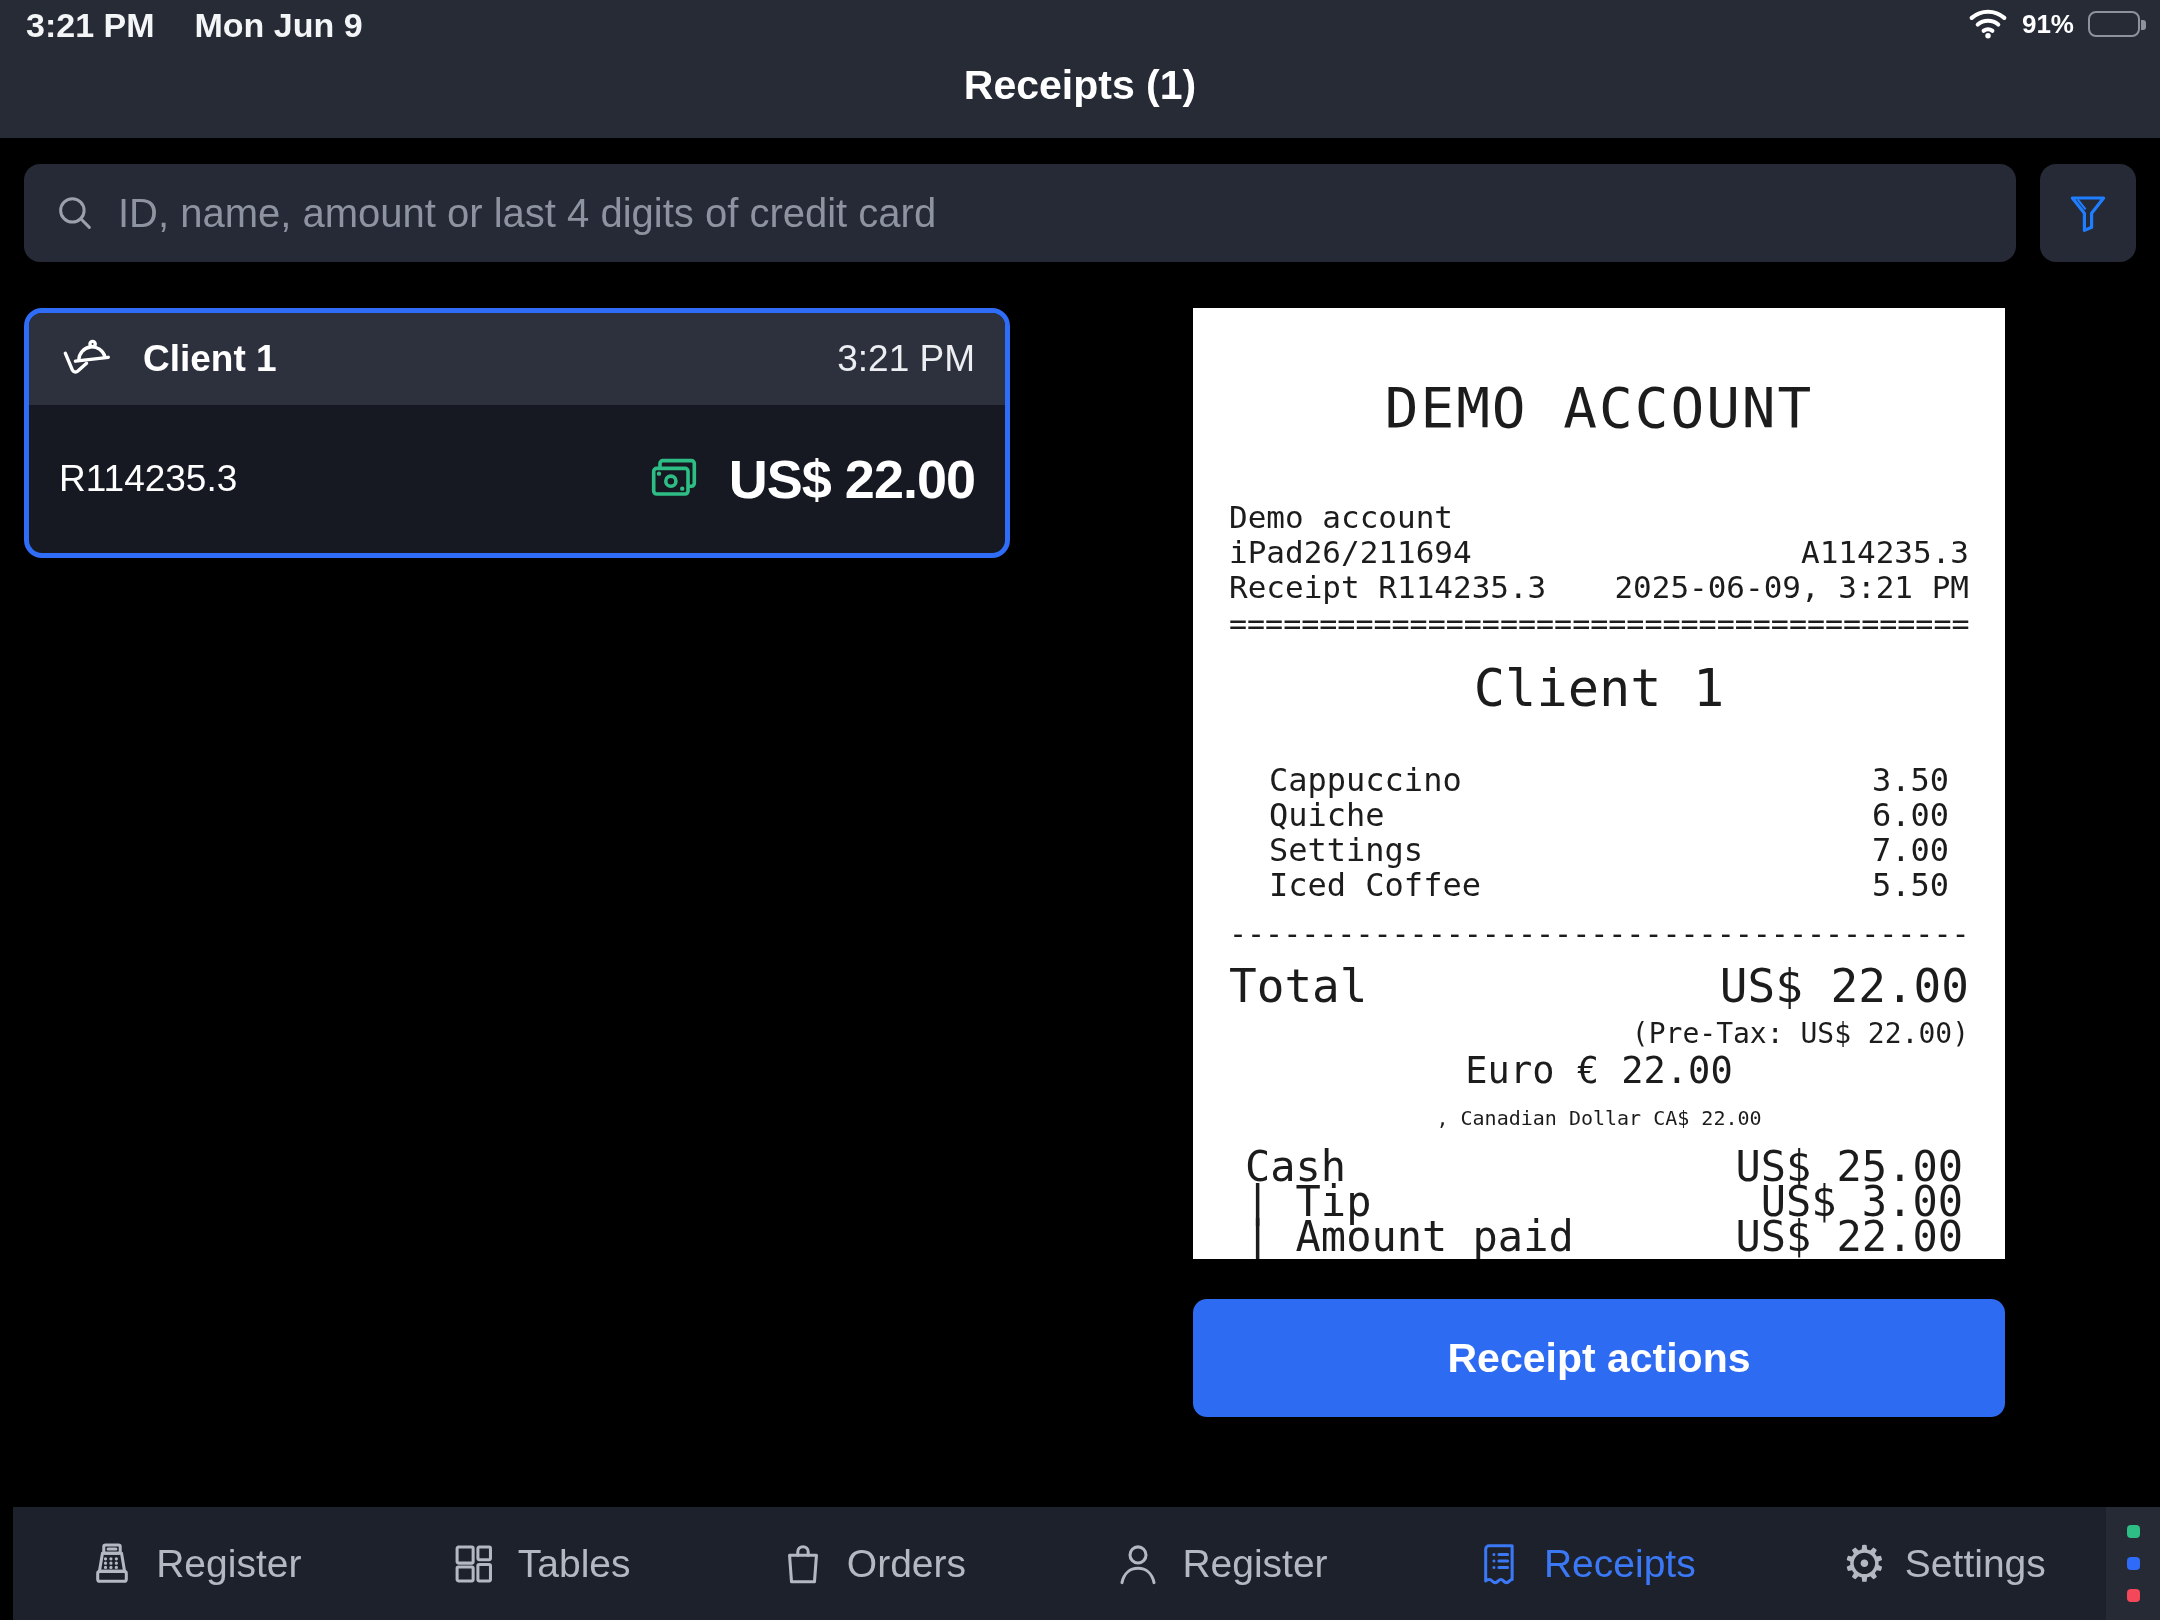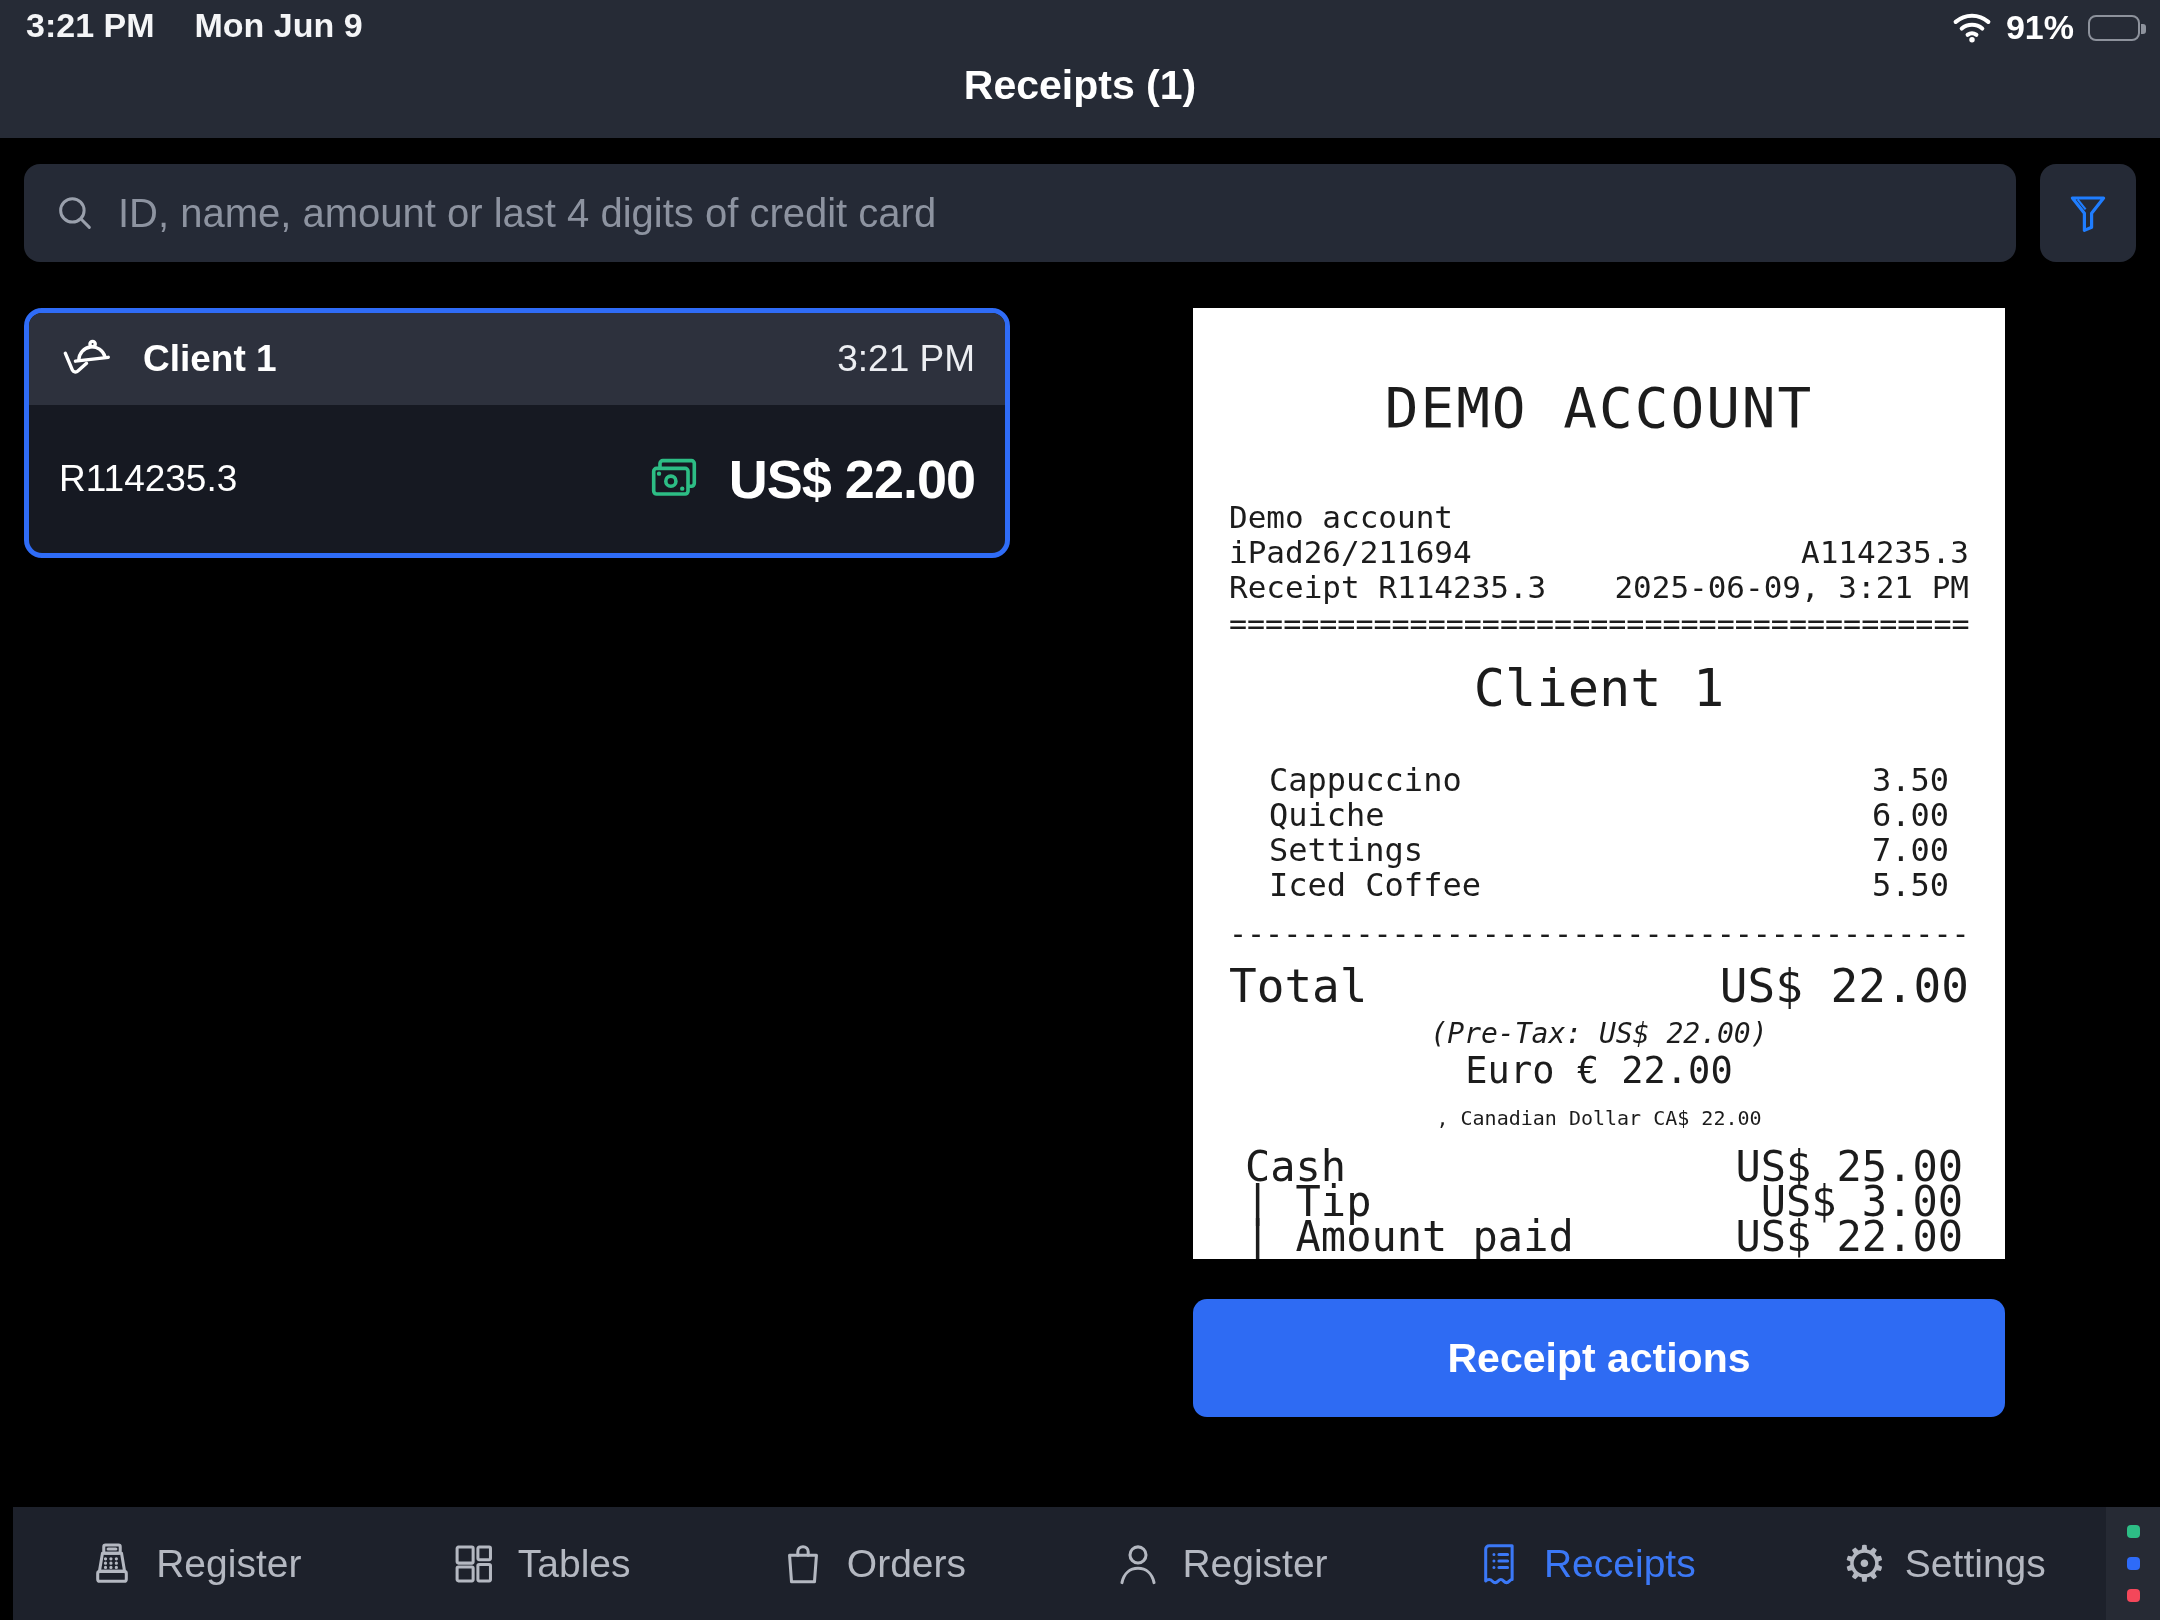--- a/index.html
+++ b/index.html
@@ -7,21 +7,21 @@
   body {
     position:relative; overflow:hidden;
     background:#000;
     font-family:"Liberation Sans", sans-serif;
     color:#fff;
     -webkit-font-smoothing:antialiased;
   }
   
   .header-band { position:absolute; left:0; top:0; width:2160px; height:138px; background:#262b36; }
   .status-left { position:absolute; left:26px; top:6px; display:flex; gap:40px; font-size:34px; font-weight:600; color:#f4f5f7; }
-  .status-right { position:absolute; right:20px; top:8px; display:flex; align-items:center; gap:14px; font-size:34px; font-weight:600; color:#fff; }
+  .status-right { position:absolute; right:20px; top:8px; display:flex; align-items:center; gap:14px; font-size:26px; font-weight:600; color:#fff; }
   .wifi-svg { width:40px; height:32px; }
   .battery { position:relative; width:52px; height:26px; border:2.5px solid #8d929c; border-radius:8px; padding:3px; }
   .battery .level { height:100%; width:88%; background:#fff; border-radius:3px; }
   .battery .nub { position:absolute; right:-8px; top:7px; width:5px; height:10px; background:#8d929c; border-radius:0 3px 3px 0; }
   .page-title { position:absolute; left:0; top:62px; width:100%; text-align:center; font-size:41px; font-weight:600; color:#fff; }
 
   
   .search-wrap { position:absolute; left:24px; top:164px; width:1992px; height:98px;
     background:#252a36; border-radius:16px; display:flex; align-items:center; padding:0 30px; gap:22px; }
   .search-icon-svg { width:42px; height:42px; color:#9aa0ac; flex:0 0 auto; }
@@ -51,21 +51,21 @@
     font-family:"DejaVu Sans Mono", monospace; padding:36px 36px 0 36px; }
   .rp-title { margin-top:28px; text-align:center; font-size:56px; line-height:72px; letter-spacing:2px; white-space:nowrap; }
   .rp-meta { margin-top:56px; font-size:31px; line-height:35px; }
   .rp-row { display:flex; justify-content:space-between; white-space:nowrap; }
   .rp-sep { font-size:30px; line-height:38px; white-space:nowrap; overflow:hidden; letter-spacing:0; }
   .rp-client { margin-top:10px; text-align:center; font-size:52px; line-height:70px; }
   .rp-items { margin-top:40px; font-size:32px; line-height:35px; padding:0 20px 0 40px; }
   .rp-items .rp-row { margin-bottom:0; }
   .rp-dash { margin-top:12px; }
   .rp-total { margin-top:4px; font-size:46px; line-height:58px; }
-  .rp-pretax { text-align:center; font-size:28px; line-height:38px;font-style:italic; }
+  .rp-pretax { text-align:right; font-size:28px; line-height:38px; }
   .rp-euro { text-align:center; font-size:37px; line-height:36px; }
   .rp-cad { margin-top:12px; text-align:center; font-size:20px; line-height:34px; }
   .rp-payments { margin-top:14px; font-size:42px; line-height:35px; padding:0 6px 0 16px; }
 
   
   .actions-btn { position:absolute; left:1193px; top:1299px; width:812px; height:118px;
     background:#2e6bf3; border:none; border-radius:14px; color:#fff; font-size:41px; font-weight:600;
     font-family:"Liberation Sans",sans-serif; cursor:pointer; }
 
   

